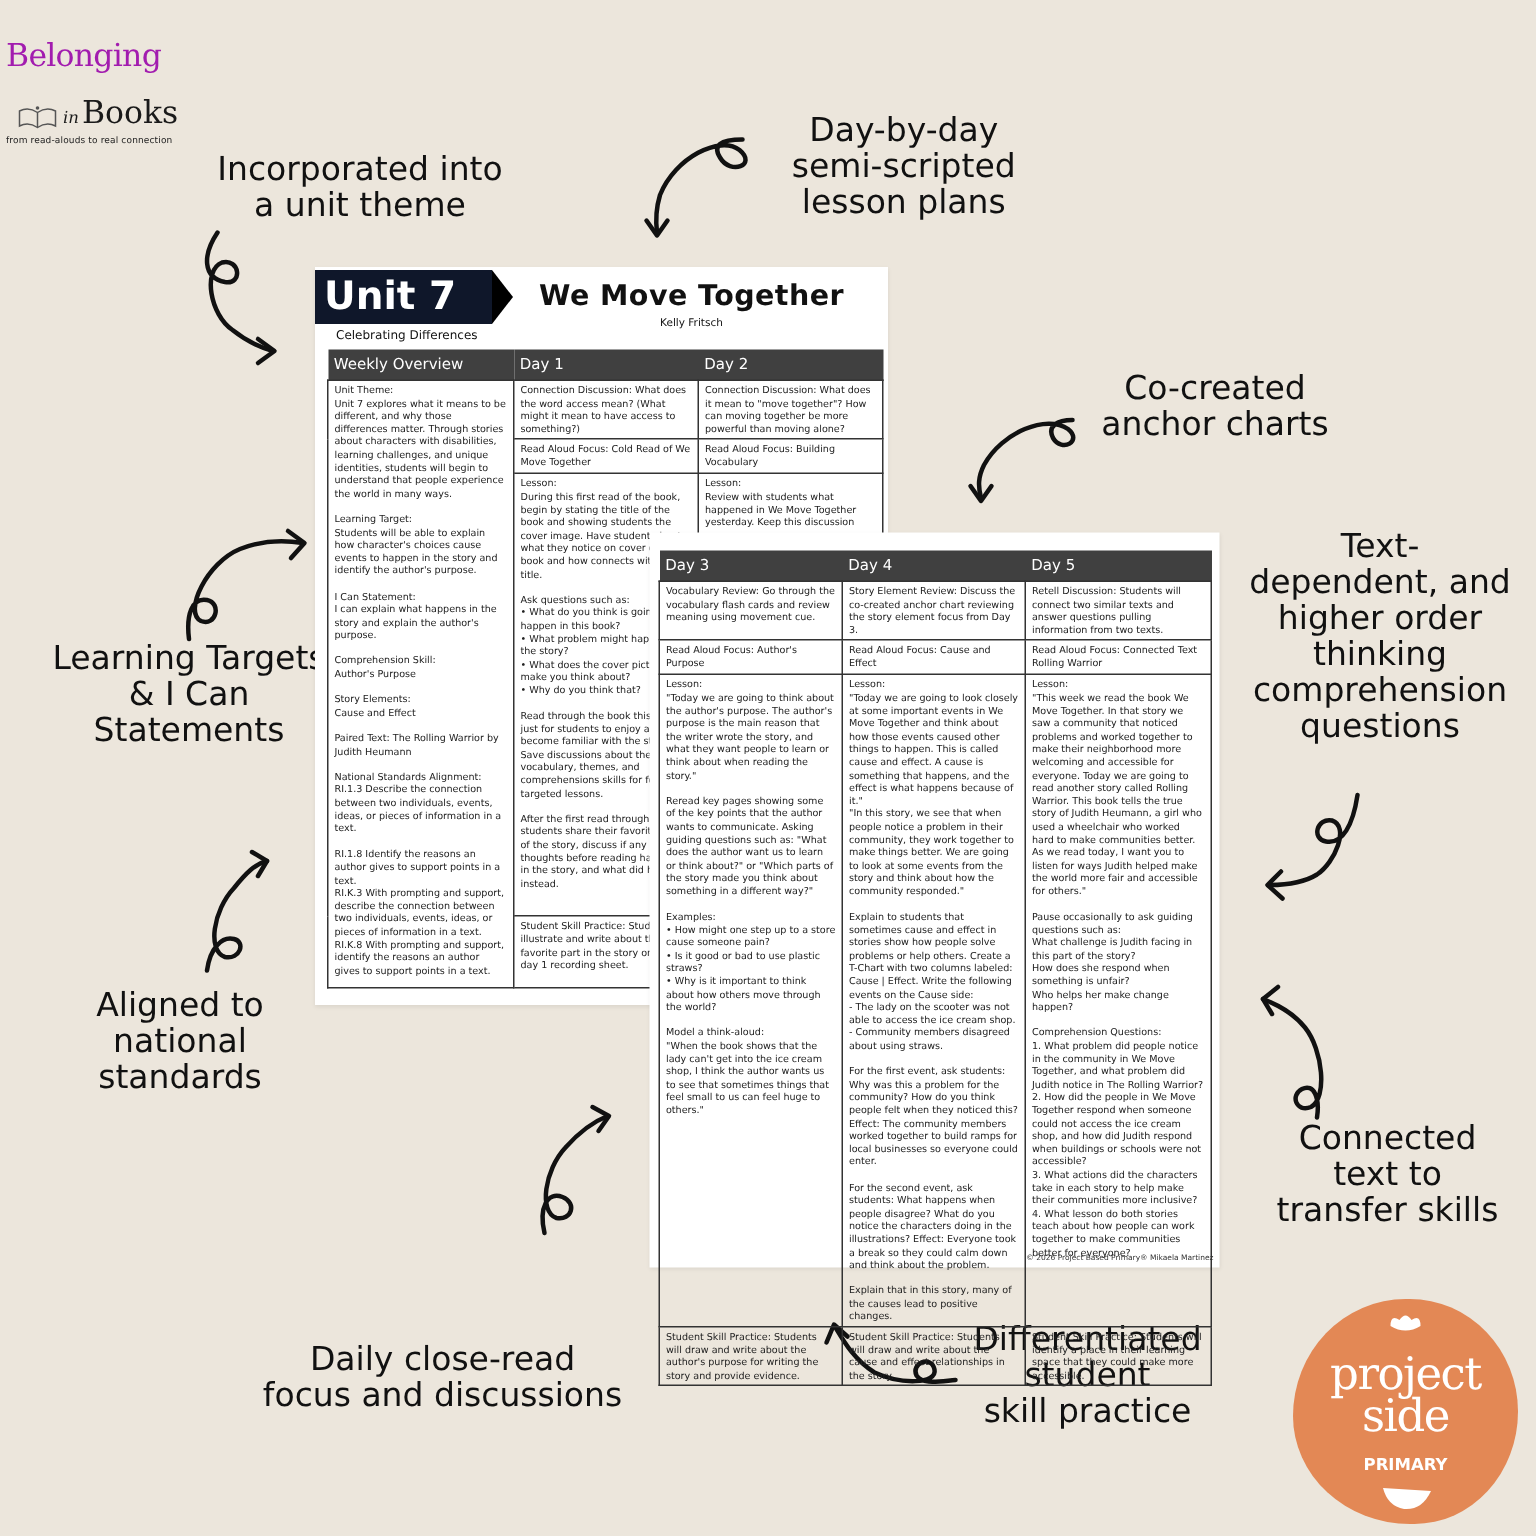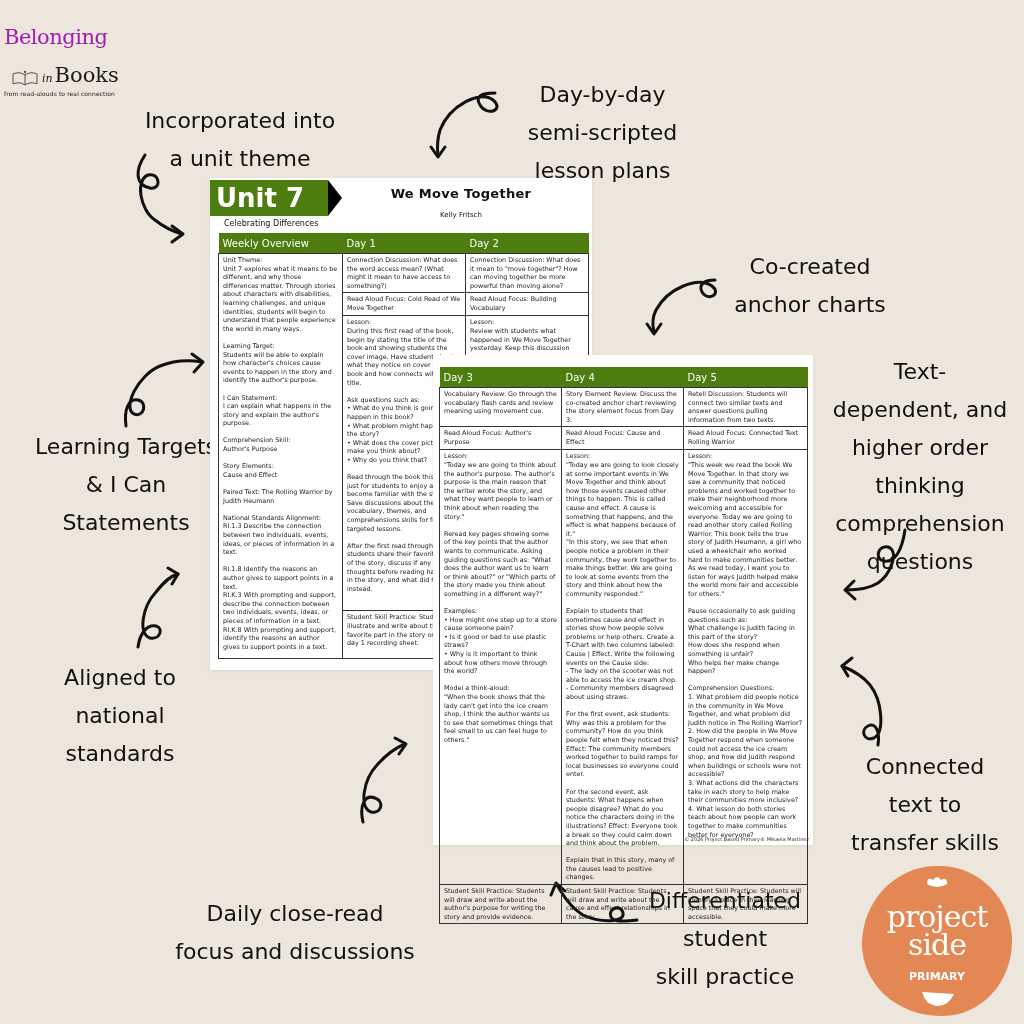--- a/index.html
+++ b/index.html
@@ -11,38 +11,38 @@
   .abs { position:absolute; }
   
   .brand { left:4px; top:26px; width:150px; }
   .brand .l1 { font-family:"DejaVu Serif", serif; font-size:21px; line-height:22px; color:#a21caf; letter-spacing:-0.5px; }
   .brand .l2 { font-family:"DejaVu Serif", serif; font-size:21px; line-height:22px; color:#1a1a1a; padding-left:8px; display:flex; align-items:flex-end; gap:2px;margin-top:16px; }
   .brand .l2 .in { font-size:11px; font-style:italic; line-height:14px; }
   .brand .tag { font-size:6px; margin-top:4px; color:#222; letter-spacing:0.1px; }
   .book-icon { width:26px; height:16px; margin-right:2px; }
 
   
-  .callout { font-family:"DejaVu Sans", sans-serif; font-size:22px; line-height:38px; text-align:center; color:#111; font-weight:400; }
+  .callout { font-family:"DejaVu Sans", sans-serif; font-size:22px; line-height:24px; text-align:center; color:#111; font-weight:400; }
   .arrow { position:absolute; overflow:visible; }
   .arrow path { fill:none; stroke:#111; stroke-width:3; stroke-linecap:round; stroke-linejoin:round; }
 
   
   .page { position:absolute; background:#fff; box-shadow:0 1px 3px rgba(0,0,0,0.08); }
   .page1 { left:210px; top:178px; width:382px; height:492px; }
   .page2 { left:433px; top:355px; width:380px; height:490px; }
 
-  .unit-banner { position:absolute; left:0; top:2px; width:118px; height:36px; background:#4d7c0f; color:#fff;
+  .unit-banner { position:absolute; left:0; top:2px; width:118px; height:36px; background:#0f172a; color:#fff;
     font-family:"DejaVu Sans", sans-serif; font-weight:bold; font-size:26px; line-height:36px; padding-left:6px; box-sizing:border-box; }
   .unit-banner:after { content:""; position:absolute; right:-14px; top:0; border-left:14px solid #000; border-top:18px solid transparent; border-bottom:18px solid transparent; }
   .subtitle { position:absolute; left:14px; top:41px; font-size:8px; }
-  .book-title { position:absolute; left:120px; top:8px; width:262px; text-align:center; font-weight:bold; font-size:13px; letter-spacing:0.3px; }
+  .book-title { position:absolute; left:120px; top:8px; width:262px; text-align:center; font-weight:bold; font-size:19px; letter-spacing:0.3px; }
   .book-author { position:absolute; left:120px; top:33px; width:262px; text-align:center; font-size:7px; }
 
   table.grid { border-collapse:collapse; position:absolute; table-layout:fixed; }
-  table.grid th { background:#4d7c0f; color:#fff; font-weight:normal; text-align:left; font-size:10px; padding:3px 4px; height:14px; }
+  table.grid th { background:#404040; color:#fff; font-weight:normal; text-align:left; font-size:10px; padding:3px 4px; height:14px; }
   table.grid td { border:1px solid #333; vertical-align:top; font-size:6.4px; line-height:8.6px; padding:2px 4px; color:#222; }
   .p1grid { left:8px; top:55px; width:370px; }
   .p2grid { left:6px; top:12px; width:368px; }
   .cell-text { white-space:pre-line; }
   .copyright { position:absolute; right:4px; bottom:3px; font-size:5px; color:#333; }
 
   
   .pbp { left:862px; top:866px; width:150px; height:150px; }
   .pbp .blob { position:absolute; inset:0; background:#e38855; border-radius:50% 48% 46% 52% / 52% 50% 50% 48%; }
   .pbp .w1, .pbp .w2 { position:absolute; left:0; width:150px; text-align:center; color:#fff; font-family:"DejaVu Serif", serif; font-size:30px; line-height:30px; letter-spacing:-1px; }

